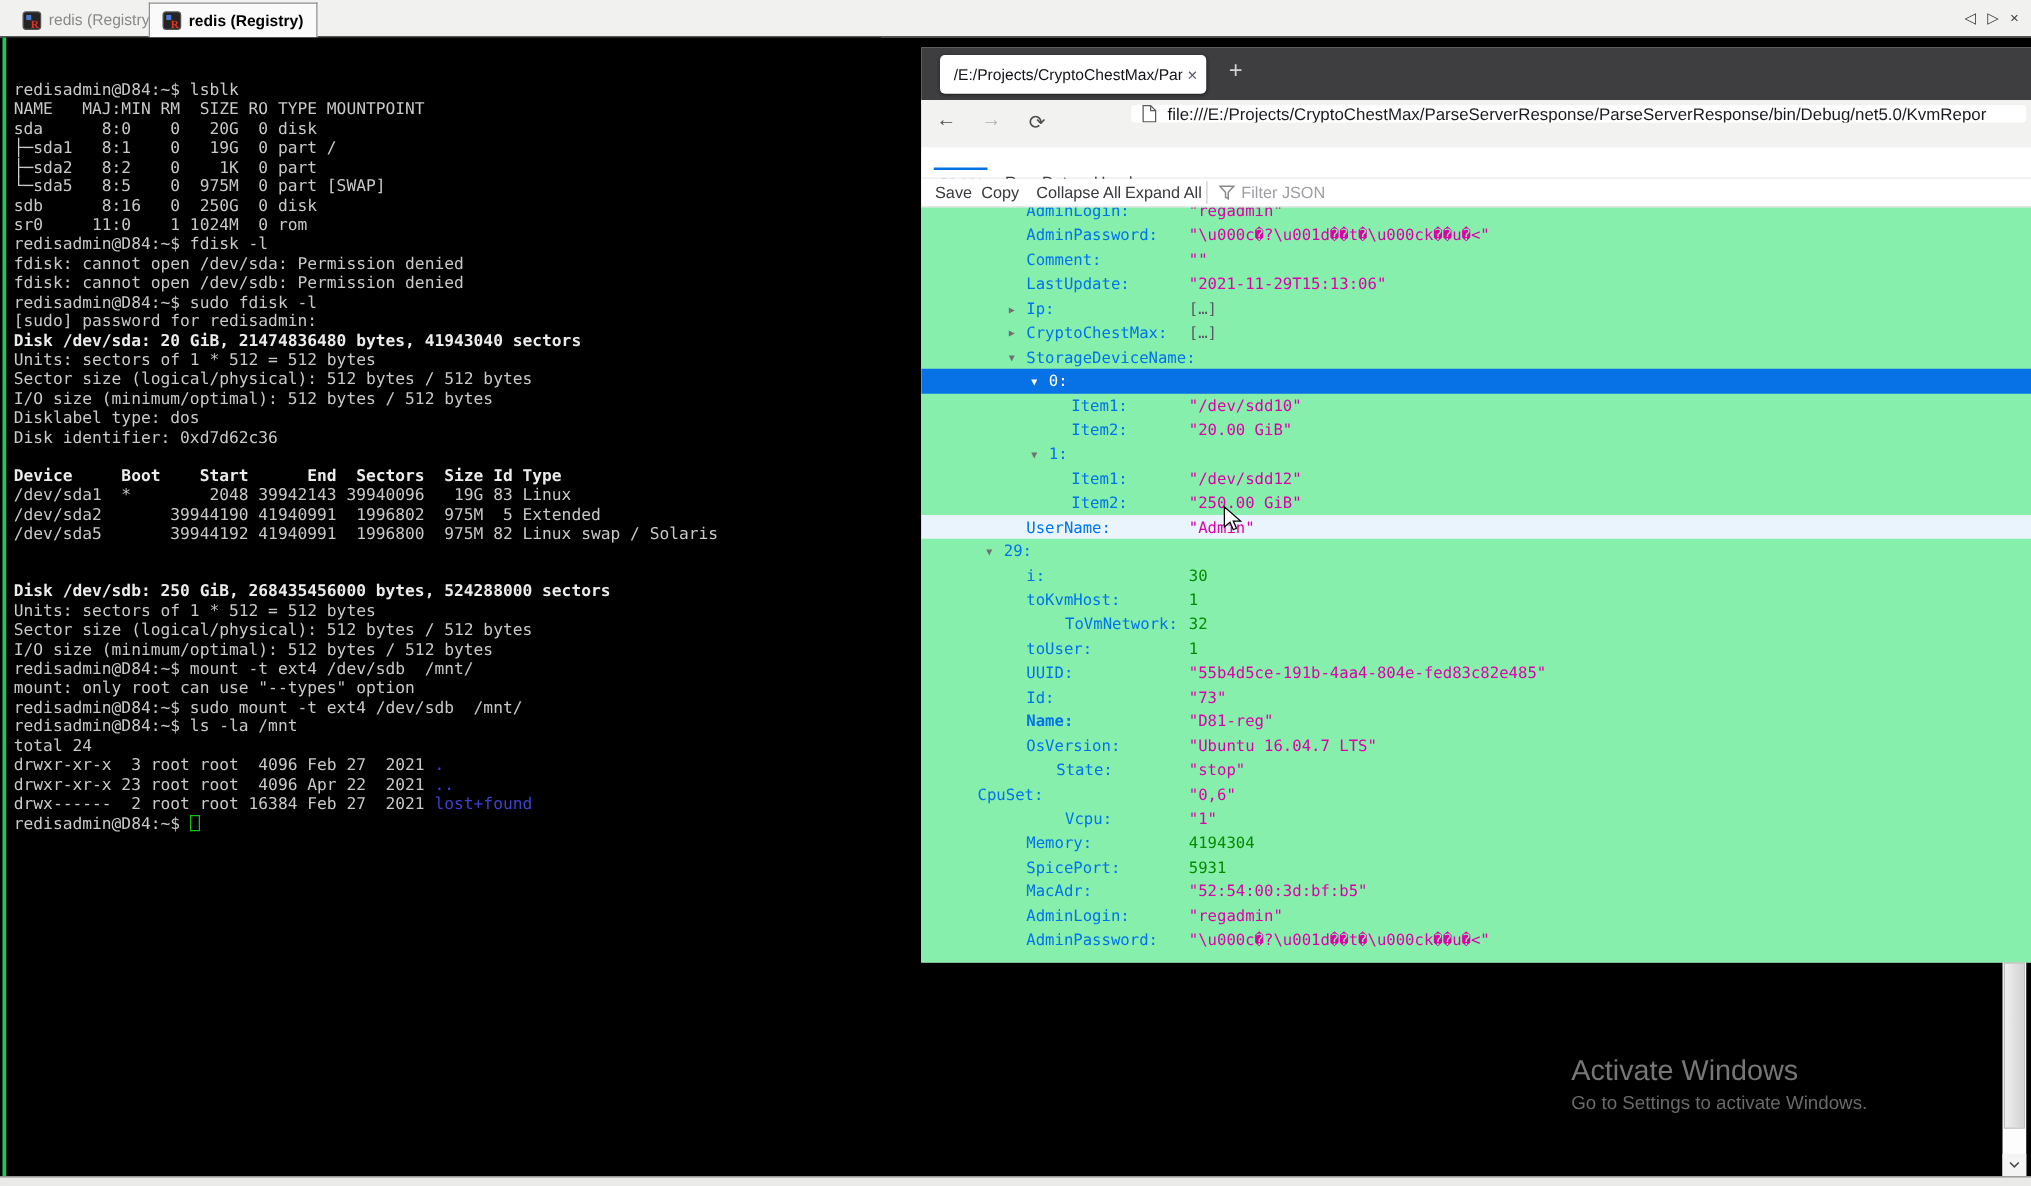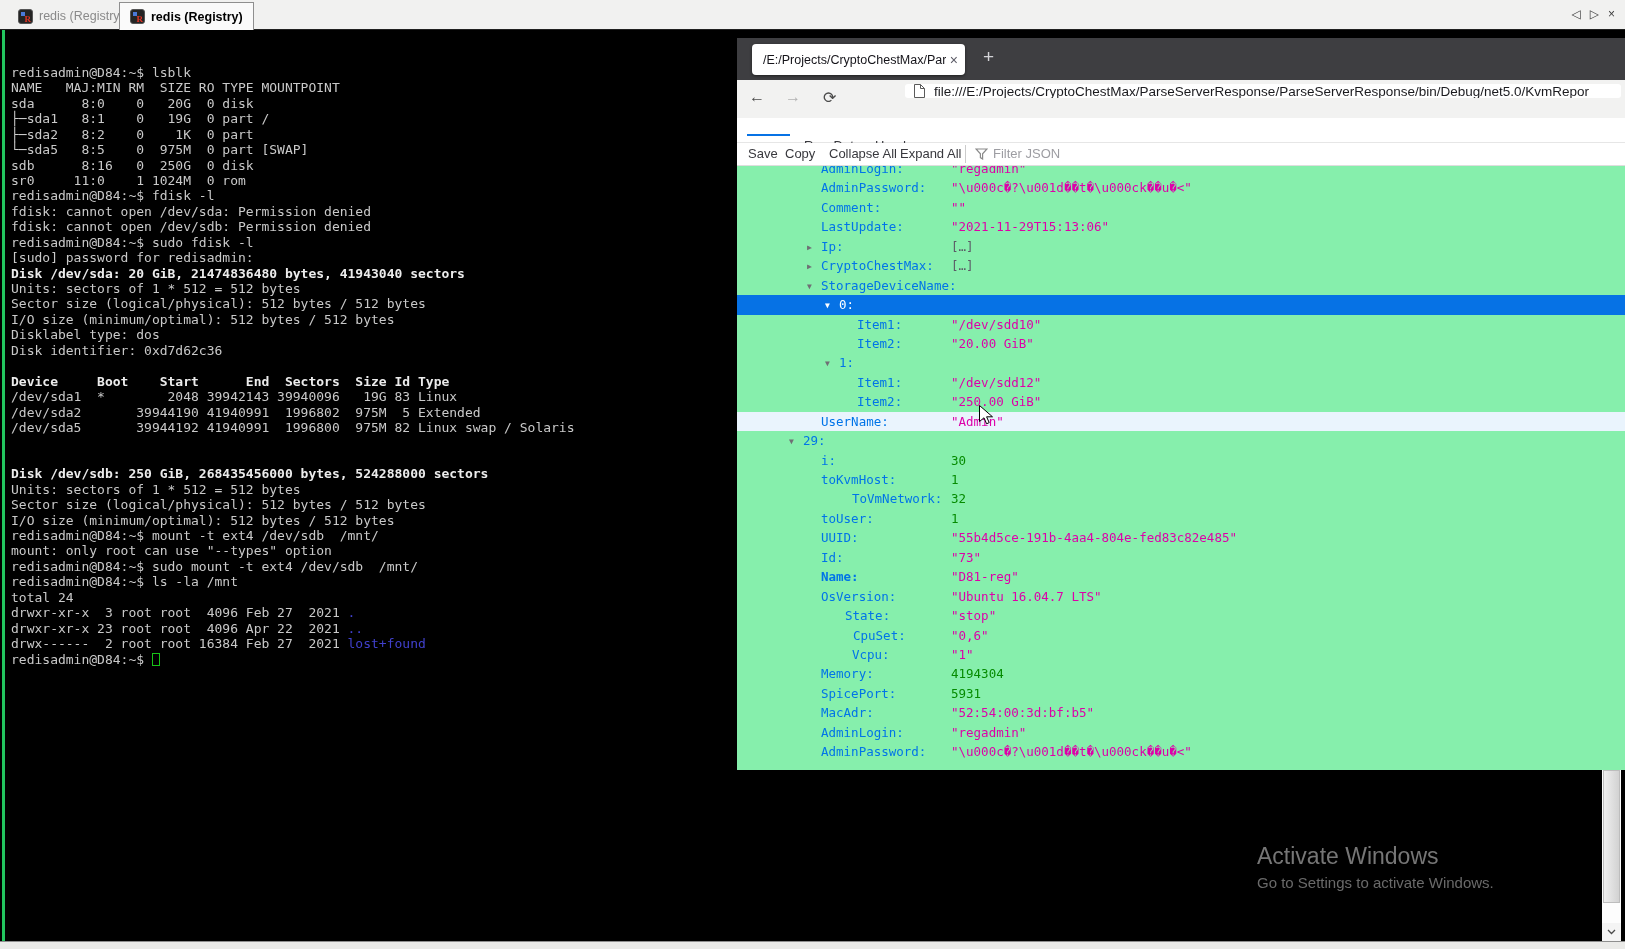--- a/index.html
+++ b/index.html
@@ -180,21 +180,21 @@
         <div class="jrow"><span class="tw" style="left: 52px;">▼</span><span class="key" style="padding-left: 66px; display: inline-block;">29:</span></div>
         <div class="jrow"><span class="key" style="padding-left: 84px; display: inline-block;">i:</span><span class="val num">30</span></div>
         <div class="jrow"><span class="key" style="padding-left: 84px; display: inline-block;">toKvmHost:</span><span class="val num">1</span></div>
         <div class="jrow"><span class="key" style="padding-left: 84px; display: inline-block; margin-left: 31px;">ToVmNetwork:</span><span class="val num">32</span></div>
         <div class="jrow"><span class="key" style="padding-left: 84px; display: inline-block;">toUser:</span><span class="val num">1</span></div>
         <div class="jrow"><span class="key" style="padding-left: 84px; display: inline-block;">UUID:</span><span class="val str">"55b4d5ce-191b-4aa4-804e-fed83c82e485"</span></div>
         <div class="jrow"><span class="key" style="padding-left: 84px; display: inline-block;">Id:</span><span class="val str">"73"</span></div>
         <div class="jrow"><span class="key" style="padding-left: 84px; display: inline-block; font-weight: bold;">Name:</span><span class="val str">"D81-reg"</span></div>
         <div class="jrow"><span class="key" style="padding-left: 84px; display: inline-block;">OsVersion:</span><span class="val str">"Ubuntu 16.04.7 LTS"</span></div>
         <div class="jrow"><span class="key" style="padding-left: 84px; display: inline-block; margin-left: 24px;">State:</span><span class="val str">"stop"</span></div>
-        <div class="jrow"><span class="key" style="padding-left: 116px; display: inline-block; text-align: right;">CpuSet:</span><span class="val str">"0,6"</span></div>
+        <div class="jrow"><span class="key" style="padding-left: 45px; display: inline-block; text-align: right;">CpuSet:</span><span class="val str">"0,6"</span></div>
         <div class="jrow"><span class="key" style="padding-left: 115px; display: inline-block;">Vcpu:</span><span class="val str">"1"</span></div>
         <div class="jrow"><span class="key" style="padding-left: 84px; display: inline-block;">Memory:</span><span class="val num">4194304</span></div>
         <div class="jrow"><span class="key" style="padding-left: 84px; display: inline-block;">SpicePort:</span><span class="val num">5931</span></div>
         <div class="jrow"><span class="key" style="padding-left: 84px; display: inline-block;">MacAdr:</span><span class="val str">"52:54:00:3d:bf:b5"</span></div>
         <div class="jrow"><span class="key" style="padding-left: 84px; display: inline-block;">AdminLogin:</span><span class="val str">"regadmin"</span></div>
         <div class="jrow"><span class="key" style="padding-left: 84px; display: inline-block;">AdminPassword:</span><span class="val str">"\u000c�?\u001d��t�\u000ck��u�&lt;"</span></div>
       </div>
   </div>
 </div>
 

